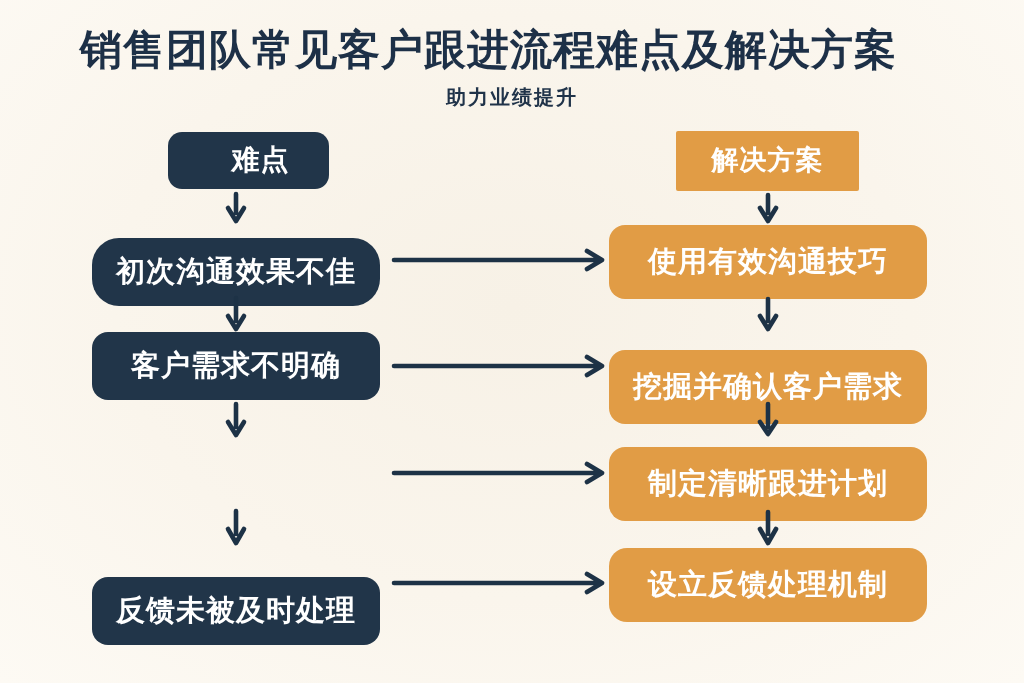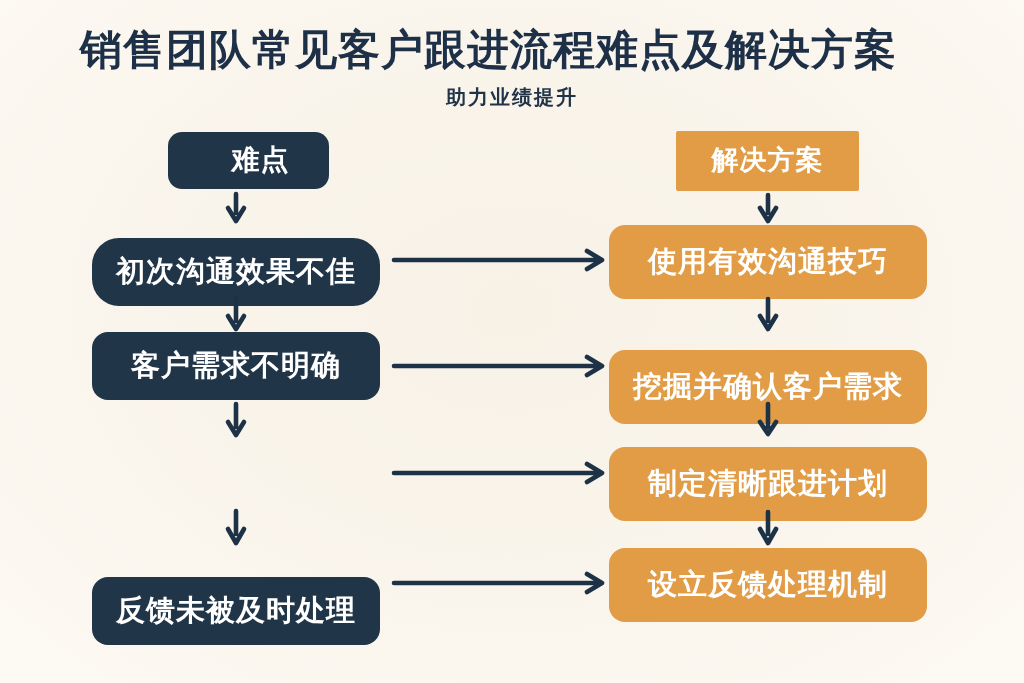--- a/index.html
+++ b/index.html
@@ -53,21 +53,21 @@
 
   .header-left   { left: 168px; top: 132px; width: 137px; height: 57px; font-size: 28px; border-radius: 14px; padding-left: 24px; }
   .header-right  { left: 676px; top: 131px; width: 183px; height: 60px; font-size: 27px; border-radius: 2px; }
 
   .dbox { left: 92px;  width: 288px; height: 68px; font-size: 29px; }
   .sbox { left: 609px; width: 318px; height: 74px; font-size: 29px; }
 
   .r1d { top: 238px; border-radius: 27px; }  .r1s { top: 225px; }
   .r2d { top: 332px; }  .r2s { top: 350px; }
   .r3d { top: 439px; }  .r3s { top: 438px; margin-top: 9px; }
-  .r4d { top: 577px; }  .r4s { top: 548px; }
+  .r4d { top: 577px; }  .r4s { top: 548px; border-radius: 18px; }
 
   .arrow-layer {
     position: absolute;
     left: 0; top: 0;
     width: 1024px;
     height: 683px;
     pointer-events: none;
   }
   .arrow-layer path {
     fill: none;

